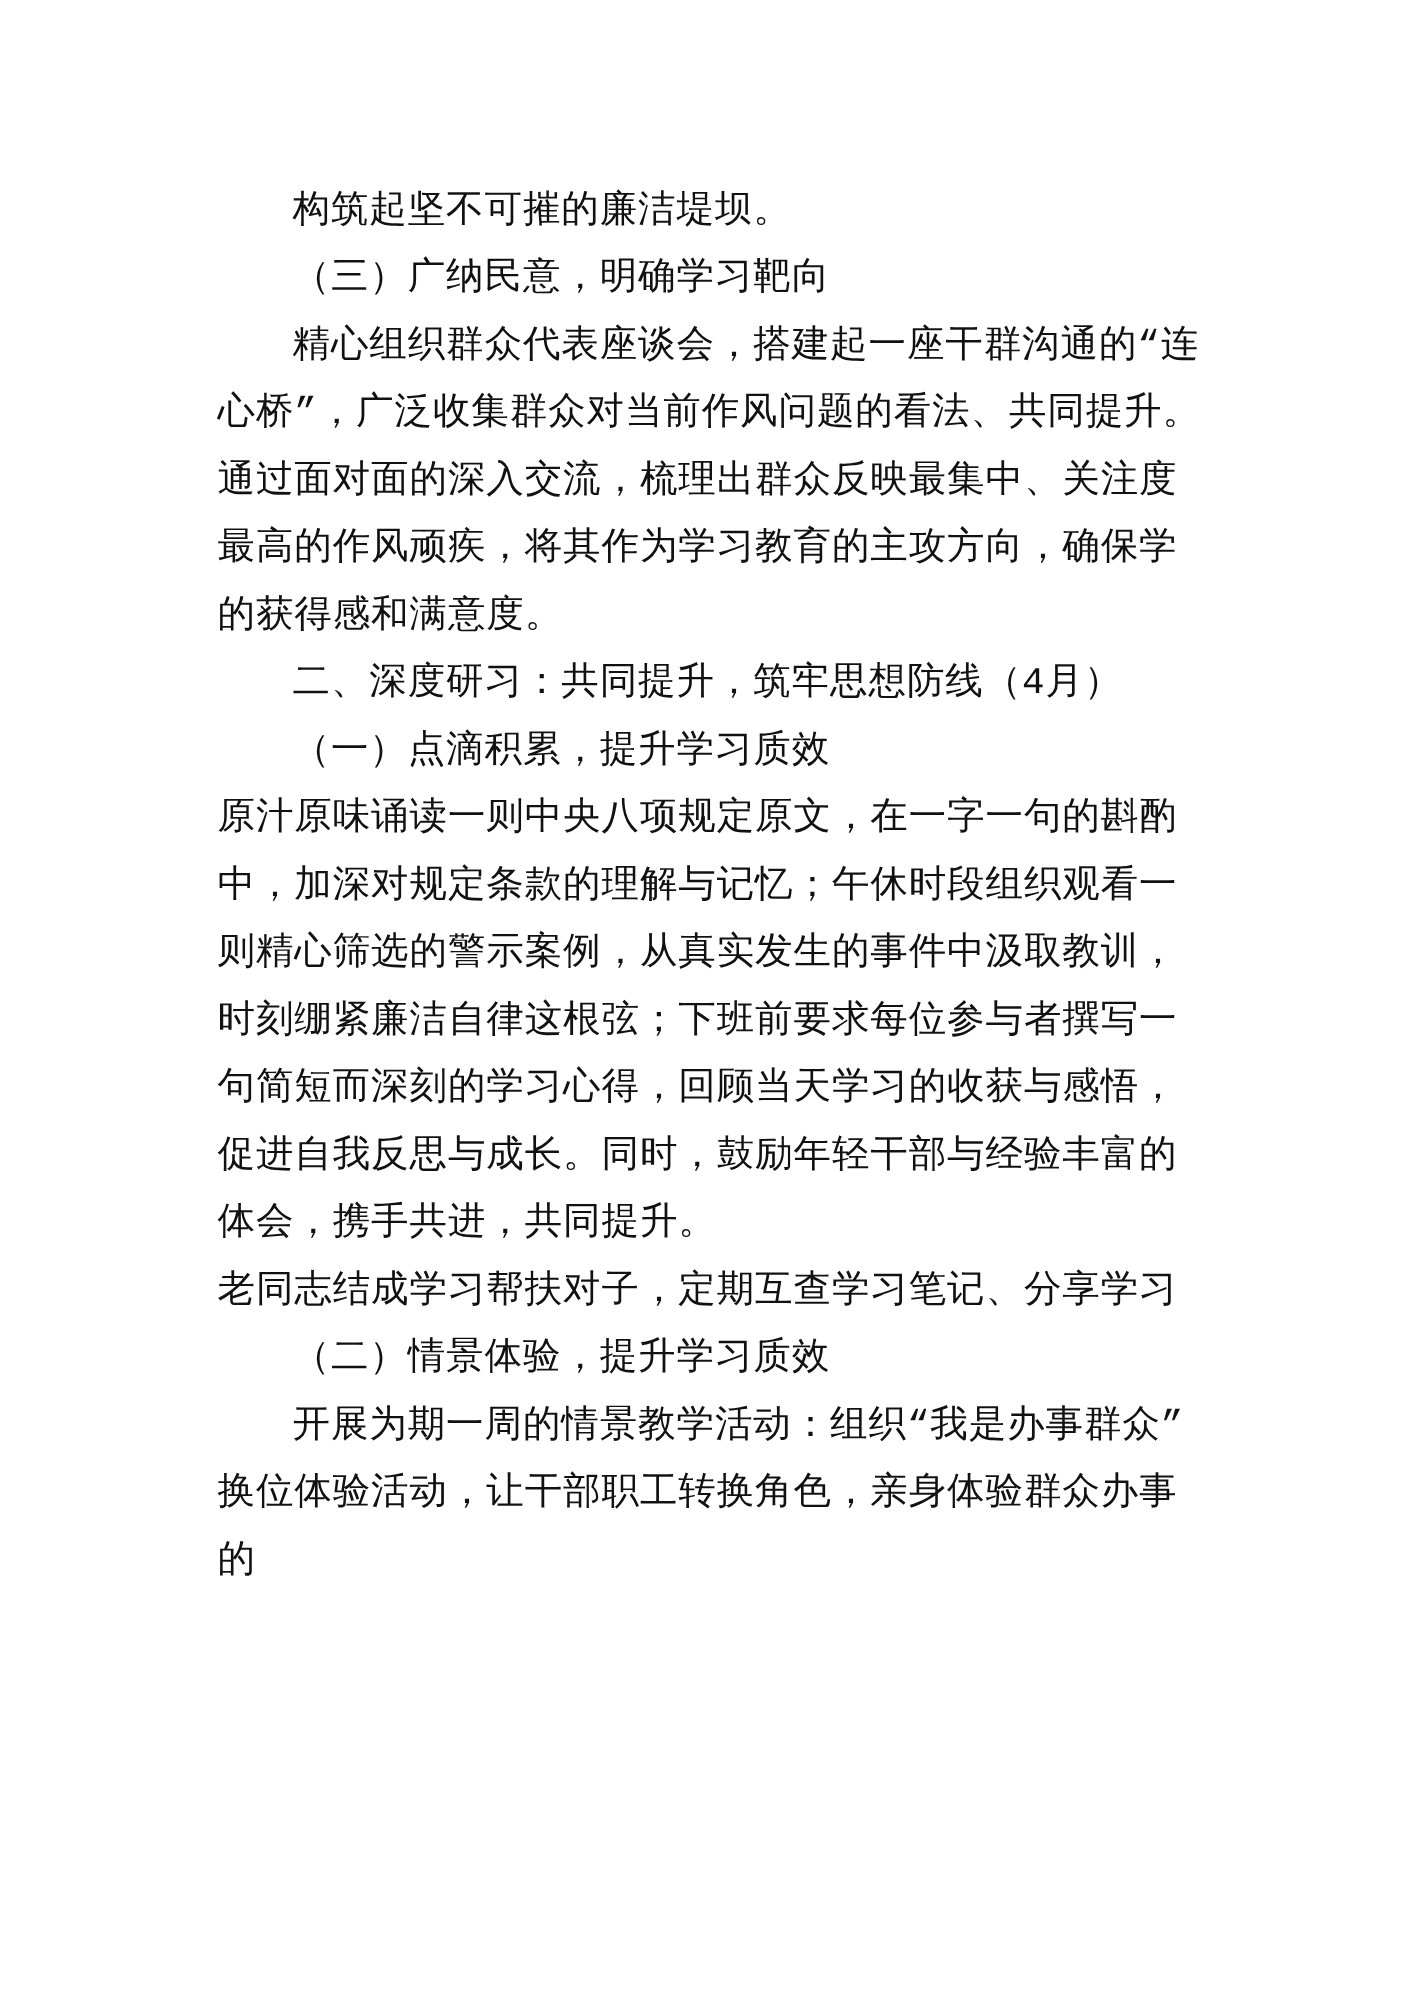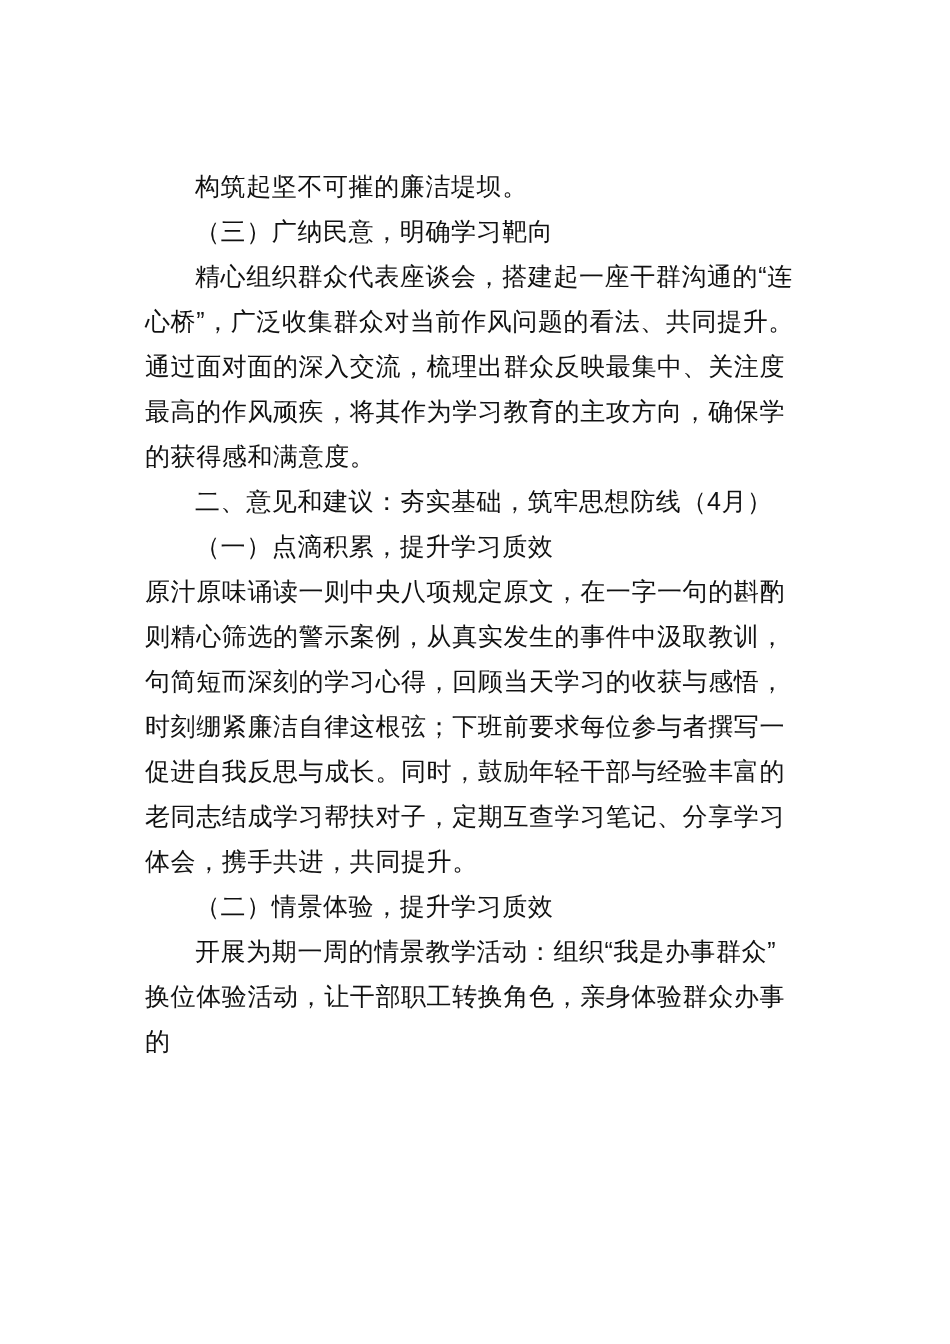--- a/index.html
+++ b/index.html
@@ -3,48 +3,49 @@
   <meta charset="utf-8">
   <style>
     html, body { margin: 0; padding: 0; background: #ffffff; }
     body { width: 950px; height: 1344px; position: relative; overflow: hidden; }
     .page {
       position: absolute; left: 0; top: 0; width: 950px; height: 1344px;
       background: #ffffff;
     }
     .text-block {
       position: absolute; left: 145px; top: 118px; width: 680px;
-      font-family: Liberation Sans, sans-serif;
-      font-size: 25px; color: #111111; margin-top: 46px;
+      font-family: Liberation Mono, monospace;
+      font-size: 25px; color: #111111;
     }
     .line {
       display: block; height: 45px; line-height: 45px;
       white-space: nowrap; letter-spacing: 0.6px;
     }
     .line.indent { padding-left: 50px; }
   </style>
 </head>
 <body>
 
 <div class="page">
   <div class="text-block">
     <span class="line indent">构筑起坚不可摧的廉洁堤坝。</span>
     <span class="line indent">（三）广纳民意，明确学习靶向</span>
     <span class="line indent">精心组织群众代表座谈会，搭建起一座干群沟通的“连</span>
     <span class="line">心桥”，广泛收集群众对当前作风问题的看法、共同提升。</span>
     <span class="line">通过面对面的深入交流，梳理出群众反映最集中、关注度</span>
     <span class="line">最高的作风顽疾，将其作为学习教育的主攻方向，确保学</span>
     <span class="line">的获得感和满意度。</span>
-    <span class="line indent">二、意见和建议：夯实基础，筑牢思想防线（4月）</span>
+    <span class="line indent">二、深度研习：共同提升，筑牢思想防线（4月）</span>
     <span class="line indent">（一）点滴积累，提升学习质效</span>
     <span class="line">原汁原味诵读一则中央八项规定原文，在一字一句的斟酌</span>
+    <span class="line">中，加深对规定条款的理解与记忆；午休时段组织观看一</span>
     <span class="line">则精心筛选的警示案例，从真实发生的事件中汲取教训，</span>
+    <span class="line">时刻绷紧廉洁自律这根弦；下班前要求每位参与者撰写一</span>
     <span class="line">句简短而深刻的学习心得，回顾当天学习的收获与感悟，</span>
-    <span class="line">时刻绷紧廉洁自律这根弦；下班前要求每位参与者撰写一</span>
     <span class="line">促进自我反思与成长。同时，鼓励年轻干部与经验丰富的</span>
+    <span class="line">体会，携手共进，共同提升。</span>
     <span class="line">老同志结成学习帮扶对子，定期互查学习笔记、分享学习</span>
-    <span class="line">体会，携手共进，共同提升。</span>
     <span class="line indent">（二）情景体验，提升学习质效</span>
     <span class="line indent">开展为期一周的情景教学活动：组织“我是办事群众”</span>
     <span class="line">换位体验活动，让干部职工转换角色，亲身体验群众办事</span>
     <span class="line">的</span>
   </div>
 </div>
 
 </body></html>

